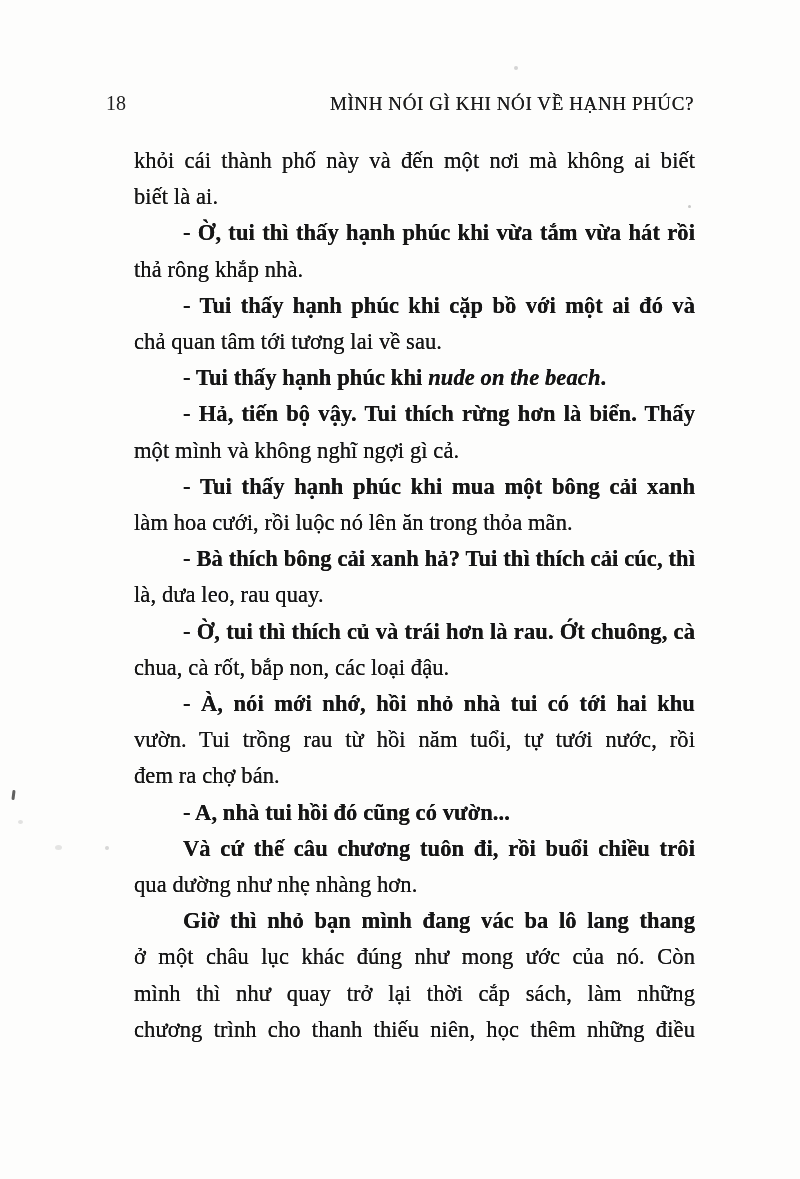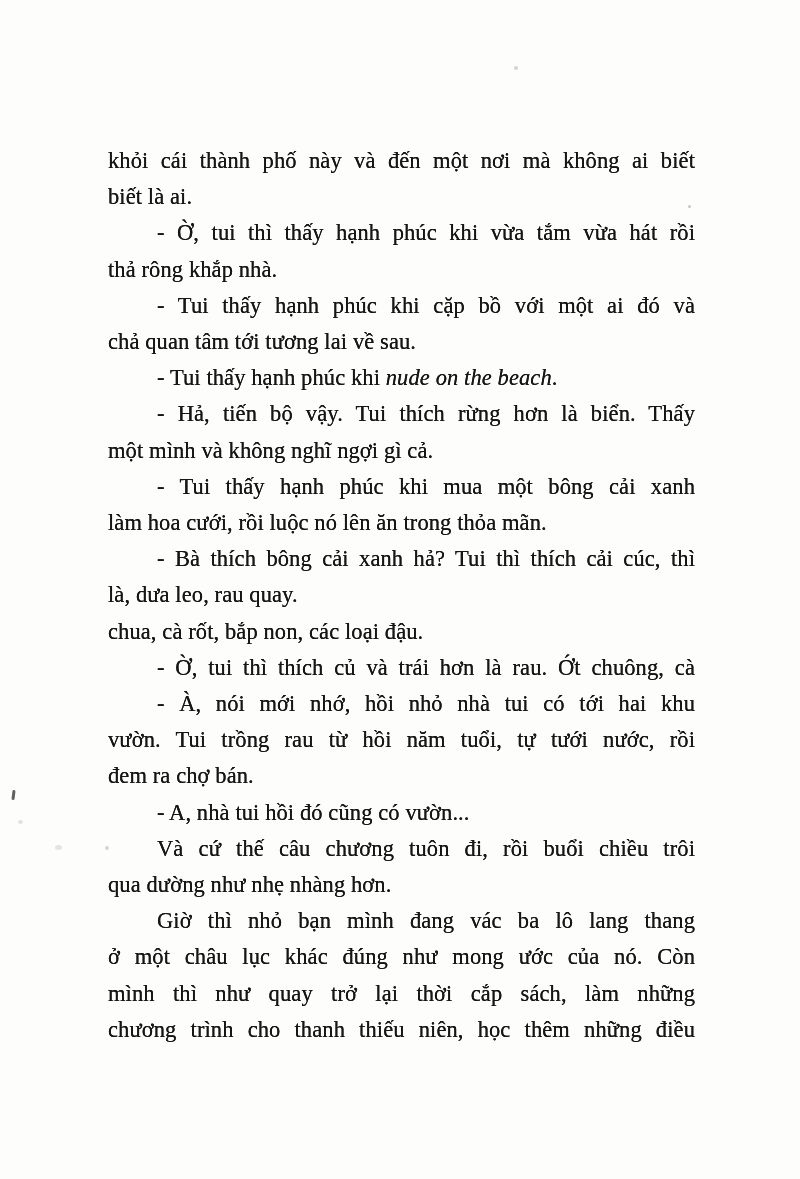--- a/index.html
+++ b/index.html
@@ -38,58 +38,63 @@
     font-size: 22.5px;
     line-height: 36.2px;
     letter-spacing: 0.1px;
     color: #161616;
     text-shadow: 0 0 0.5px currentColor;
   }
   .line {
     text-align: justify;
     white-space: nowrap;
     text-align-last: left;
+    margin-left: 26px;
   }
   .line.j {
     white-space: normal;
     text-align-last: justify;
   }
-  .line.ind { text-indent: 49px; }
+  .line.ind { text-indent: 49px; font-weight: bold; }
   .line em { font-style: italic; }
   .speck { position: absolute; background: #777; border-radius: 50%; }
   .speck.s1 { left: 514px; top: 66px;  width: 4px; height: 4px; opacity: .30; }
   .speck.s2 { left: 688px; top: 205px; width: 3px; height: 3px; opacity: .40; }
   .speck.s3 { left: 12px;  top: 790px; width: 3px; height: 10px; opacity: .75;
               background:#2c2c2c; border-radius: 2px; transform: rotate(7deg); }
   .speck.s4 { left: 18px;  top: 820px; width: 5px; height: 4px; opacity: .20; }
   .speck.s5 { left: 55px;  top: 845px; width: 7px; height: 5px; opacity: .18; }
   .speck.s6 { left: 105px; top: 846px; width: 4px; height: 4px; opacity: .28; }
 </style>
 </head>
 <body>
 
 <div class="page">
 
+  <div class="running-header">
+    <span class="page-number">18</span>
+    <span class="running-title">MÌNH NÓI GÌ KHI NÓI VỀ HẠNH PHÚC?</span>
+  </div>
 
   <div class="body-text">
     <div class="line j">khỏi cái thành phố này và đến một nơi mà không ai biết</div>
     <div class="line">biết là ai.</div>
     <div class="line j ind">- Ờ, tui thì thấy hạnh phúc khi vừa tắm vừa hát rồi</div>
     <div class="line">thả rông khắp nhà.</div>
     <div class="line j ind">- Tui thấy hạnh phúc khi cặp bồ với một ai đó và</div>
     <div class="line">chả quan tâm tới tương lai về sau.</div>
     <div class="line ind"><span>- Tui thấy hạnh phúc khi </span><em>nude on the beach</em><span>.</span></div>
     <div class="line j ind">- Hả, tiến bộ vậy. Tui thích rừng hơn là biển. Thấy</div>
     <div class="line">một mình và không nghĩ ngợi gì cả.</div>
     <div class="line j ind">- Tui thấy hạnh phúc khi mua một bông cải xanh</div>
     <div class="line">làm hoa cưới, rồi luộc nó lên ăn trong thỏa mãn.</div>
     <div class="line j ind">- Bà thích bông cải xanh hả? Tui thì thích cải cúc, thì</div>
     <div class="line">là, dưa leo, rau quay.</div>
+    <div class="line j ind">- Ờ, tui thì thích củ và trái hơn là rau. Ớt chuông, cà</div>
     <div class="line">chua, cà rốt, bắp non, các loại đậu.</div>
-    <div class="line j ind">- Ờ, tui thì thích củ và trái hơn là rau. Ớt chuông, cà</div>
     <div class="line j ind">- À, nói mới nhớ, hồi nhỏ nhà tui có tới hai khu</div>
     <div class="line j">vườn. Tui trồng rau từ hồi năm tuổi, tự tưới nước, rồi</div>
     <div class="line">đem ra chợ bán.</div>
     <div class="line ind">- A, nhà tui hồi đó cũng có vườn...</div>
     <div class="line j ind">Và cứ thế câu chương tuôn đi, rồi buổi chiều trôi</div>
     <div class="line">qua dường như nhẹ nhàng hơn.</div>
     <div class="line j ind">Giờ thì nhỏ bạn mình đang vác ba lô lang thang</div>
     <div class="line j">ở một châu lục khác đúng như mong ước của nó. Còn</div>
     <div class="line j">mình thì như quay trở lại thời cắp sách, làm những</div>
     <div class="line j">chương trình cho thanh thiếu niên, học thêm những điều</div>

